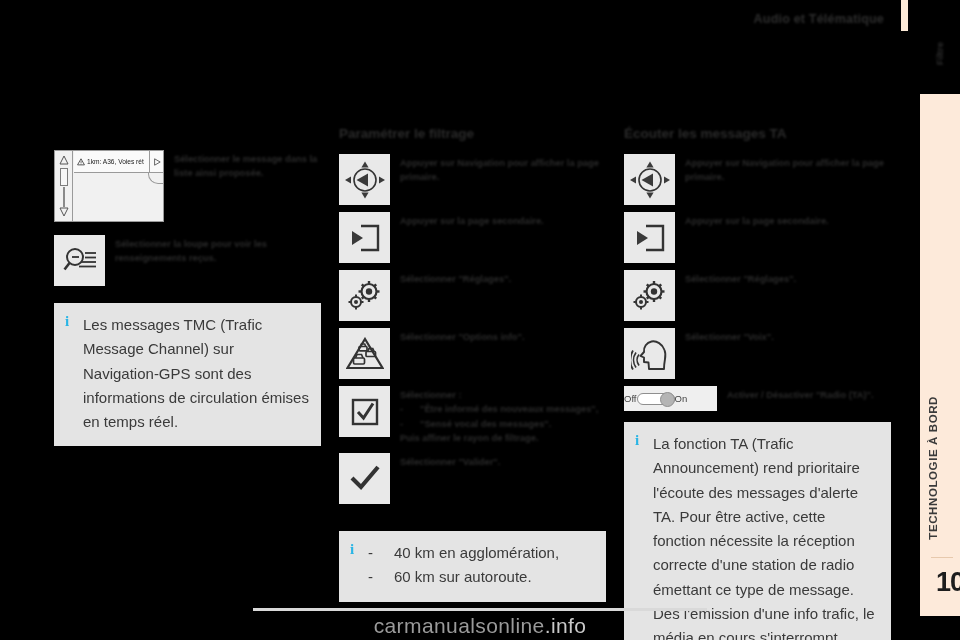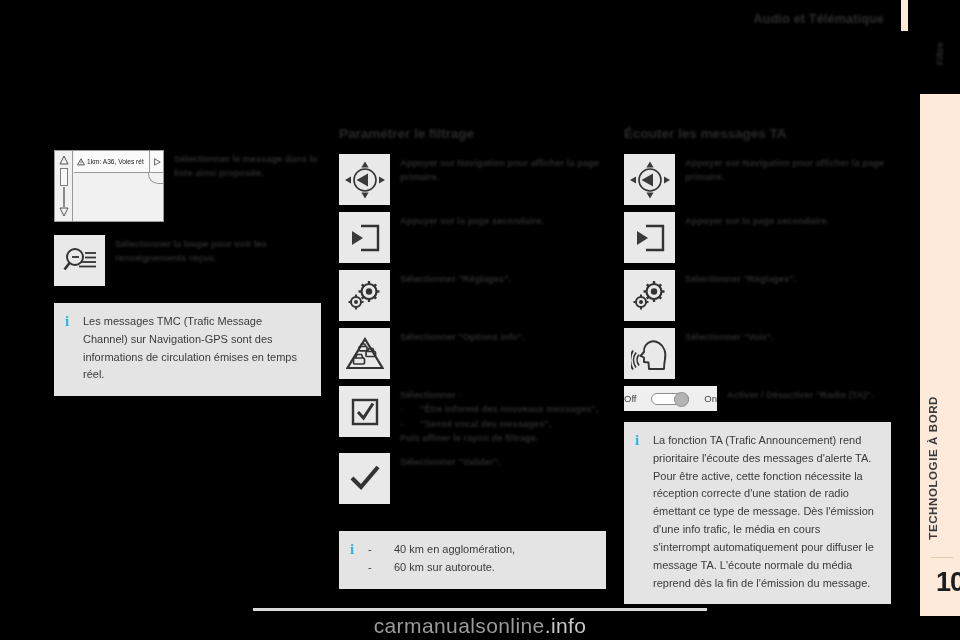--- a/index.html
+++ b/index.html
@@ -126,21 +126,21 @@
     border-left: 1px solid #9a9a9a;
     border-bottom: 1px solid #9a9a9a;
     border-bottom-left-radius: 10px;
   }
 
   
   .toggle-box {
     flex: 0 0 auto;
     width: 93px; height: 25px;
     background: #efefef;
-    display: flex; align-items: center; justify-content: space-between; 
+    display: flex; align-items: center; justify-content: flex-start; 
   }
   .toggle-label { font-size: 9.5px; color: #444; font-weight: normal; }
   .toggle-track {
     width: 38px; height: 12px; border: 1px solid #8f8f8f; border-radius: 7px;
     background: #fff; position: relative;
   }
   .toggle-knob {
     position: absolute; right: -1px; top: -2px;
     width: 15px; height: 15px; border-radius: 50%;
     background: #b4b4b4; border: 1px solid #8f8f8f;
@@ -152,21 +152,21 @@
     display: flex; align-items: flex-start;
     padding: 10px 12px 12px 11px;
   }
   .info-icon {
     flex: 0 0 auto; width: 15px;
     font-size: 15px; font-weight: bold; color: #2ab5e5;
     line-height: 1.1; text-align: left;
     font-family: "Liberation Serif", serif;
   }
   .info-text {
-    font-size: 11px; color: #3a3a3a; line-height: 1.62;
+    font-size: 15px; color: #3a3a3a; line-height: 1.62;
     padding-left: 3px;
   }
   .info-text .ib-sub { display: flex; }
   .info-text .ib-sub .dash { width: 26px; flex: 0 0 26px; }
 
   #info-left  { position: absolute; left: 54px;  top: 303px; width: 267px; }
   #info-mid   { position: absolute; left: 339px; top: 531px; width: 267px; }
   #info-right { position: absolute; left: 624px; top: 422px; width: 267px; }
 
   

